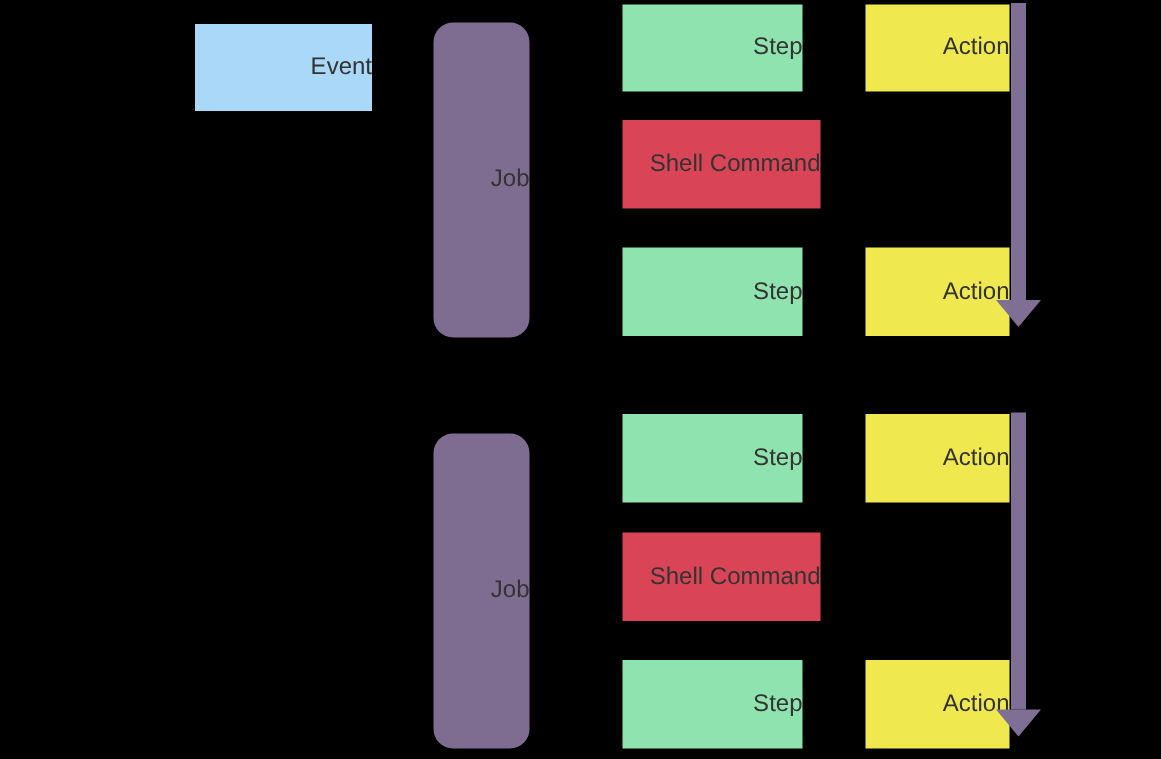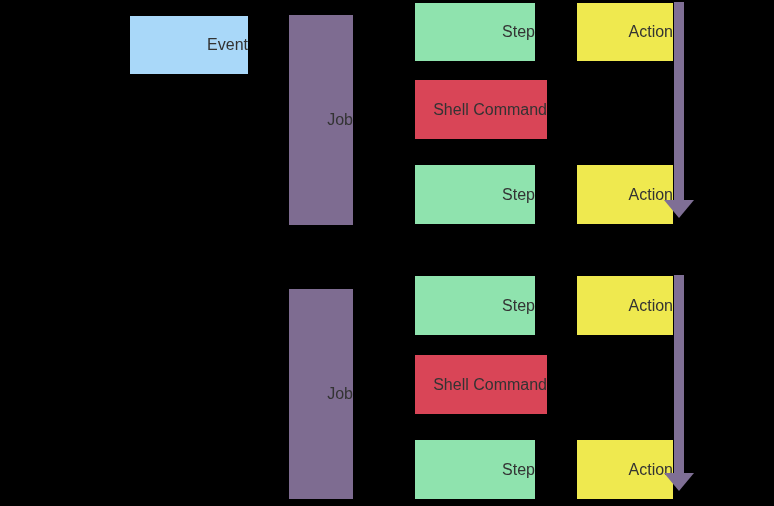--- a/index.html
+++ b/index.html
@@ -20,21 +20,21 @@
     display: flex;
     align-items: center;
     justify-content: flex-end;
     font-size: 16px;
     color: var(--color-text, #333333);
     text-align: center;
     line-height: 1.2;
     box-sizing: border-box;
   }
   .event-box  { background: var(--color-event, #a9d8f9); left: 130px; top: 16px; width: 118px; height: 58px; }
-  .job-box    { background: var(--color-job, #7e6c91); left: 289px; width: 64px; height: 210px; }
+  .job-box    { background: var(--color-job, #7e6c91); left: 289px; width: 64px; height: 210px; border-radius: 13px; }
   .job-1      { top: 15px; }
   .job-2      { top: 289px; }
   .step-box   { background: var(--color-step, #8fe3ae); left: 415px; width: 120px; height: 59px; }
   .shell-box  { background: var(--color-shell, #d94557); left: 415px; width: 132px; height: 59px; }
   .action-box { background: var(--color-action, #efe94f); left: 577px; width: 96px; height: 59px; }
   .row-1 { top: 3px;   height: 58px; }
   .row-2 { top: 80px;  }
   .row-3 { top: 165px; }
   .row-4 { top: 276px; }
   .row-5 { top: 355px; }

